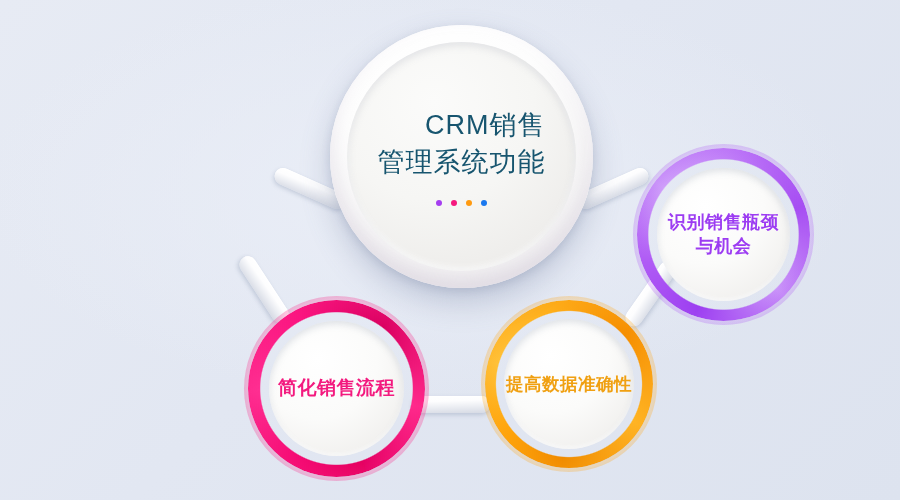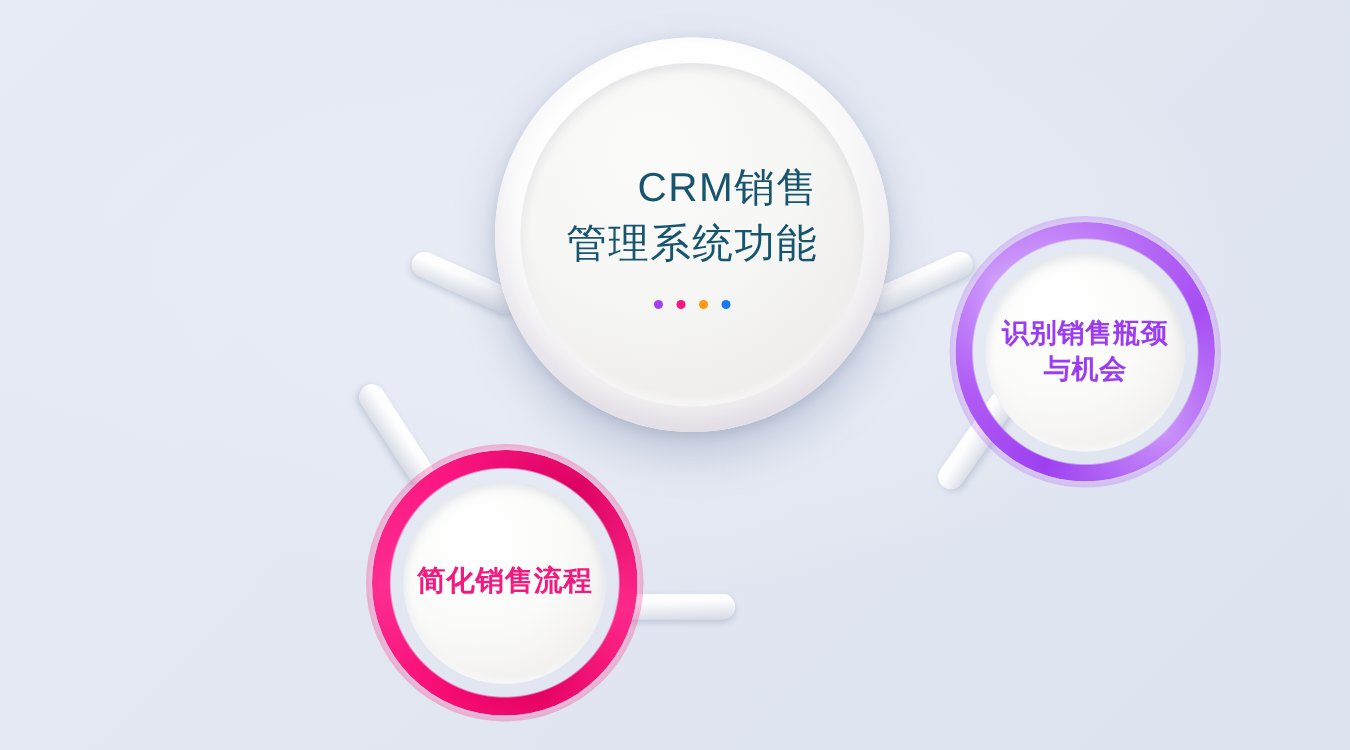--- a/index.html
+++ b/index.html
@@ -153,20 +153,27 @@
 
 
   <div class="node" id="node-pink" style="left:248px;top:300px;width:177px;height:177px;">
     <div class="ring-glow"></div>
     <div class="ring"></div>
     <div class="face" style="inset:21px;font-size:19px;color:#f31a7f;">
       <span>简化销售流程</span>
     </div>
   </div>
 
+  <div class="node" id="node-orange" style="left:485px;top:300px;width:168px;height:168px;">
+    <div class="ring-glow"></div>
+    <div class="ring"></div>
+    <div class="face" style="inset:19px;font-size:17.5px;color:#f0a012;">
+      <span>提高数据准确性</span>
+    </div>
+  </div>
 
   <div class="node" id="node-purple" style="left:637px;top:148px;width:173px;height:173px;">
     <div class="ring-glow"></div>
     <div class="ring"></div>
     <div class="face" style="inset:20px;font-size:18px;color:#9c3cf2;">
       <span style="white-space:pre-line;">识别销售瓶颈
 与机会</span>
     </div>
   </div>
 

